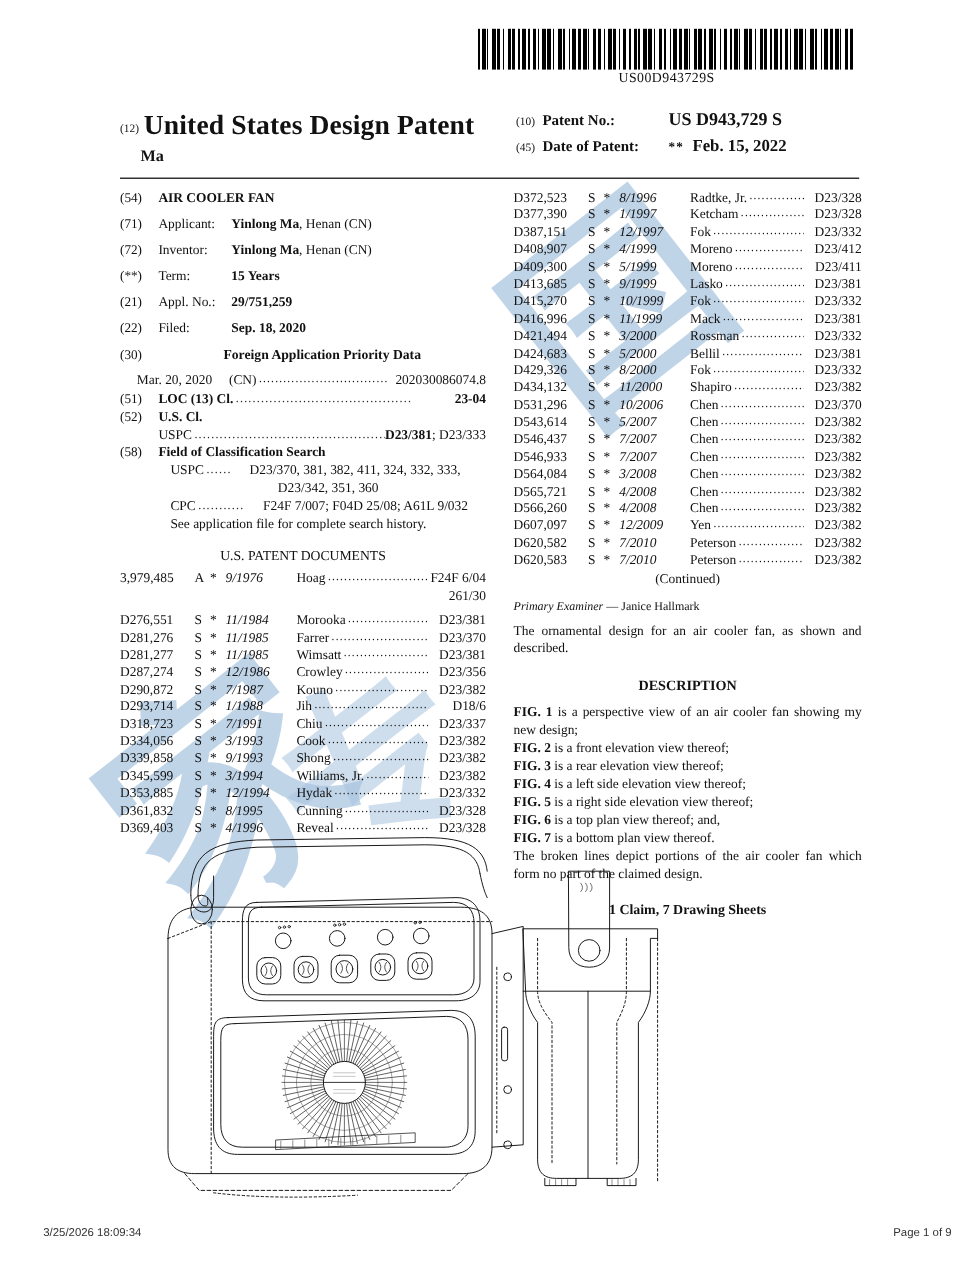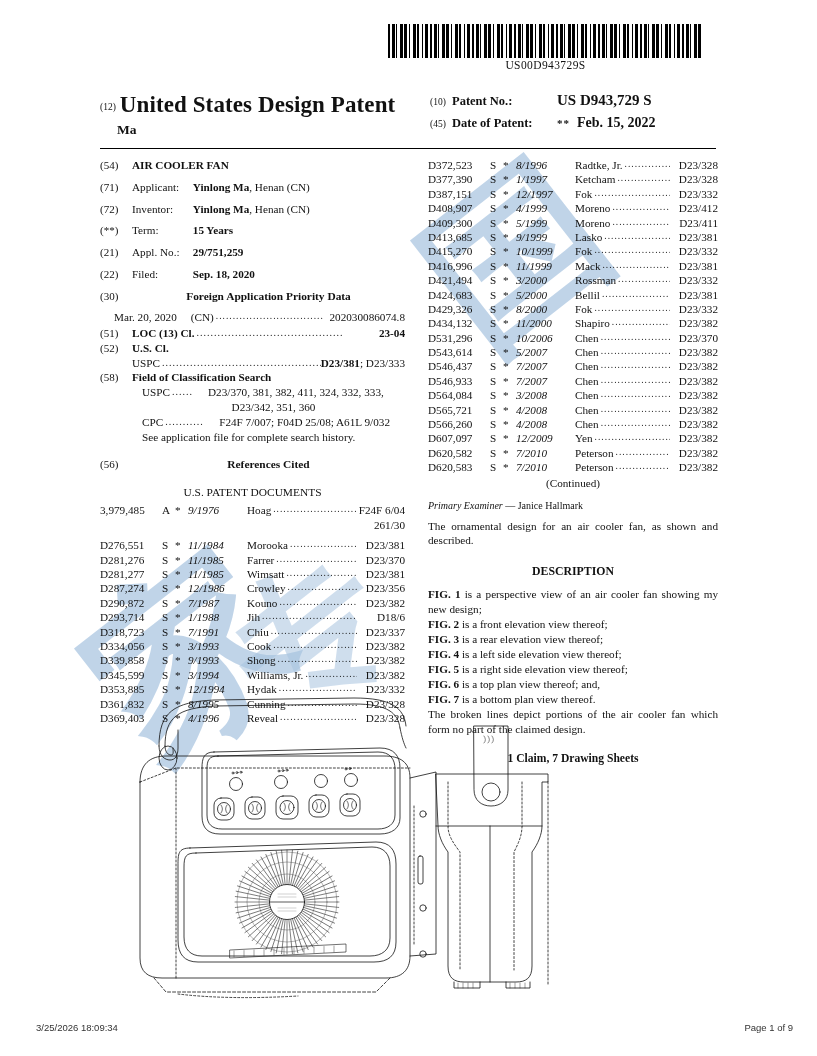--- a/index.html
+++ b/index.html
@@ -14,21 +14,21 @@
   .wm-text {
     position:absolute; color:#a8c4e0; opacity:.72;
     font-family:"DejaVu Sans", sans-serif; font-weight:700;
     white-space:nowrap; line-height:1;
   }
   .wm1 { left:430px; top:170px; font-size:170px; transform:rotate(-38deg); }
   .wm2 { left:95px;  top:560px; font-size:190px; transform:rotate(-38deg); }
   .wm3 { left:235px; top:560px; font-size:150px; transform:rotate(-38deg); opacity:.55; }
 
   
-  .barcode-wrap { position:absolute; left:388px; top:24px; width:315px; z-index:2; }
+  .barcode-wrap { position:absolute; left:398px; top:24px; width:315px; z-index:2; }
   .barcode { height:34px; width:100%; display:block;
      background-image:repeating-linear-gradient(90deg,
       #000 0 2px, #fff 2px 4px, #000 4px 7px, #fff 7px 8px,
       #000 8px 9px, #fff 9px 12px, #000 12px 15px, #fff 15px 16px,
       #000 16px 19px, #fff 19px 21px, #000 21px 22px, #fff 22px 25px,
       #000 25px 28px, #fff 28px 29px, #000 29px 31px, #fff 31px 34px,
       #000 34px 35px, #fff 35px 37px, #000 37px 40px, #fff 40px 42px); }
   .barcode-num { text-align:center; font-size:11.5px; letter-spacing:.4px;
      font-family:"Liberation Serif", serif; margin-top:1px; }
 
@@ -241,24 +241,20 @@
       <div class="line" style="padding-left:42px;">
         <span>CPC</span>
         <span class="dots" style="flex:0 0 52px;">...........</span>
         <span>F24F 7/007; F04D 25/08; A61L 9/032</span>
       </div>
       <div class="line" style="padding-left:42px;align-items:flex-end;">
         <span>See application file for complete search history.</span>
       </div>
     </div>
 
-    <div class="fldrow" style="margin-top:13px; margin-bottom:0;">
-      <span class="fldnum">(56)</span>
-      <span class="fldbody hdr-bold center">References Cited</span>
-    </div>
     <div class="center" style="margin-top:13px; font-size:11.4px;">U.S. PATENT DOCUMENTS</div>
 
     <div class="refs" id="refs-left">
         <div class="refrow">
           <span class="r-num">3,979,485</span>
           <span class="r-kind">A</span>
           <span class="r-ast">*</span>
           <span class="r-date">9/1976</span>
           <span class="r-name">Hoag</span>
           <span class="r-dots">..........................................</span>

